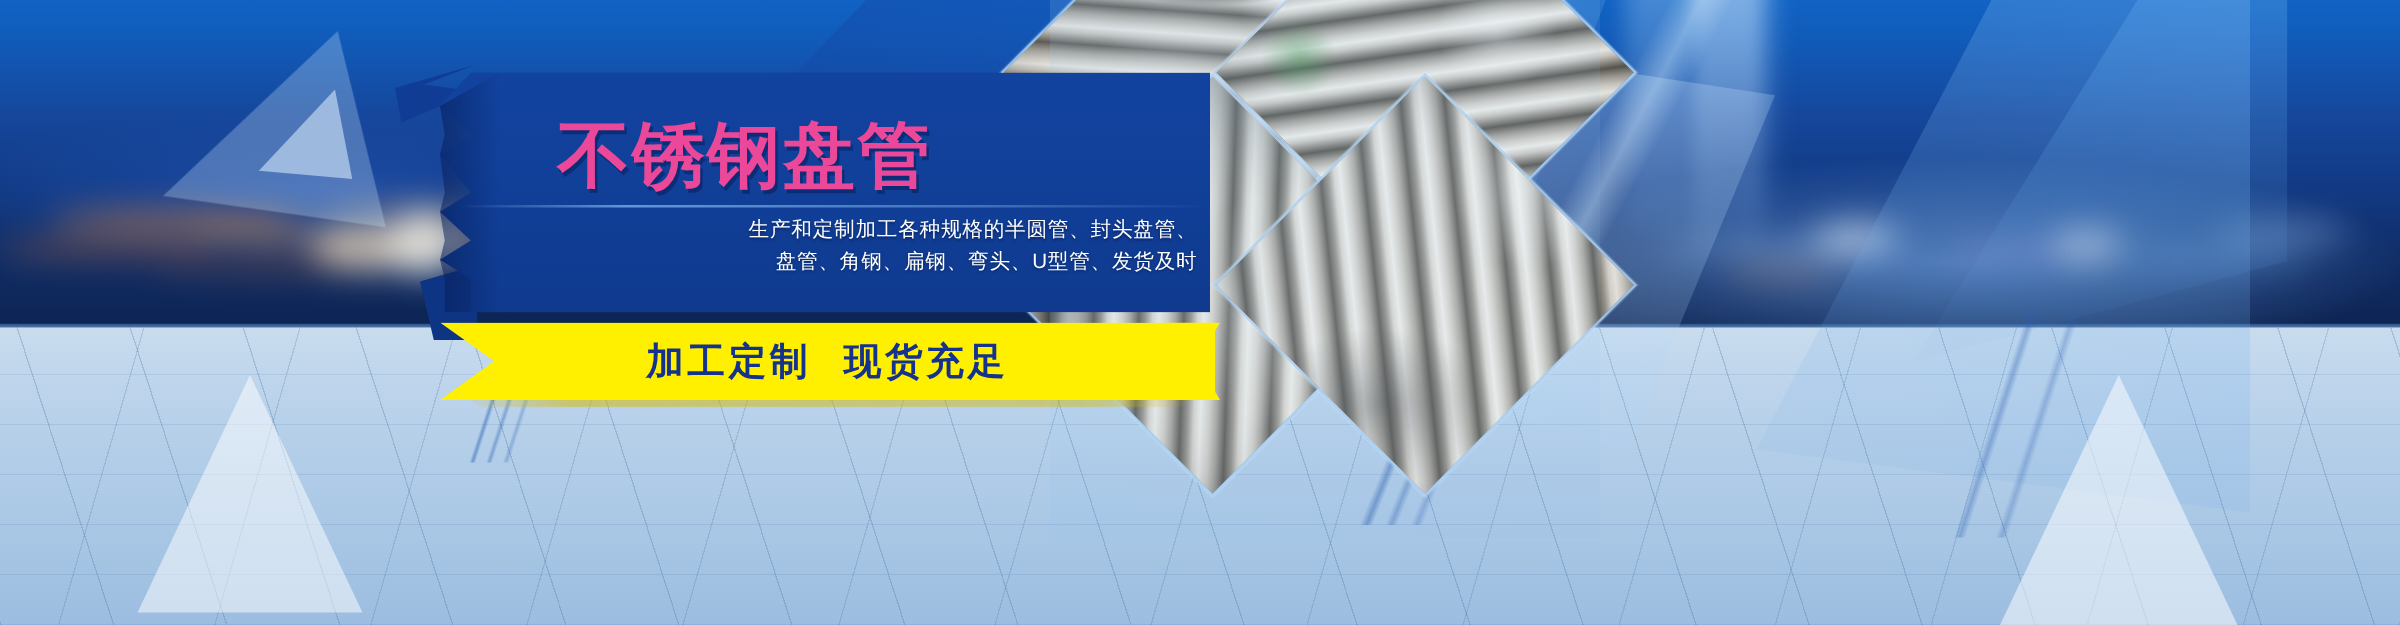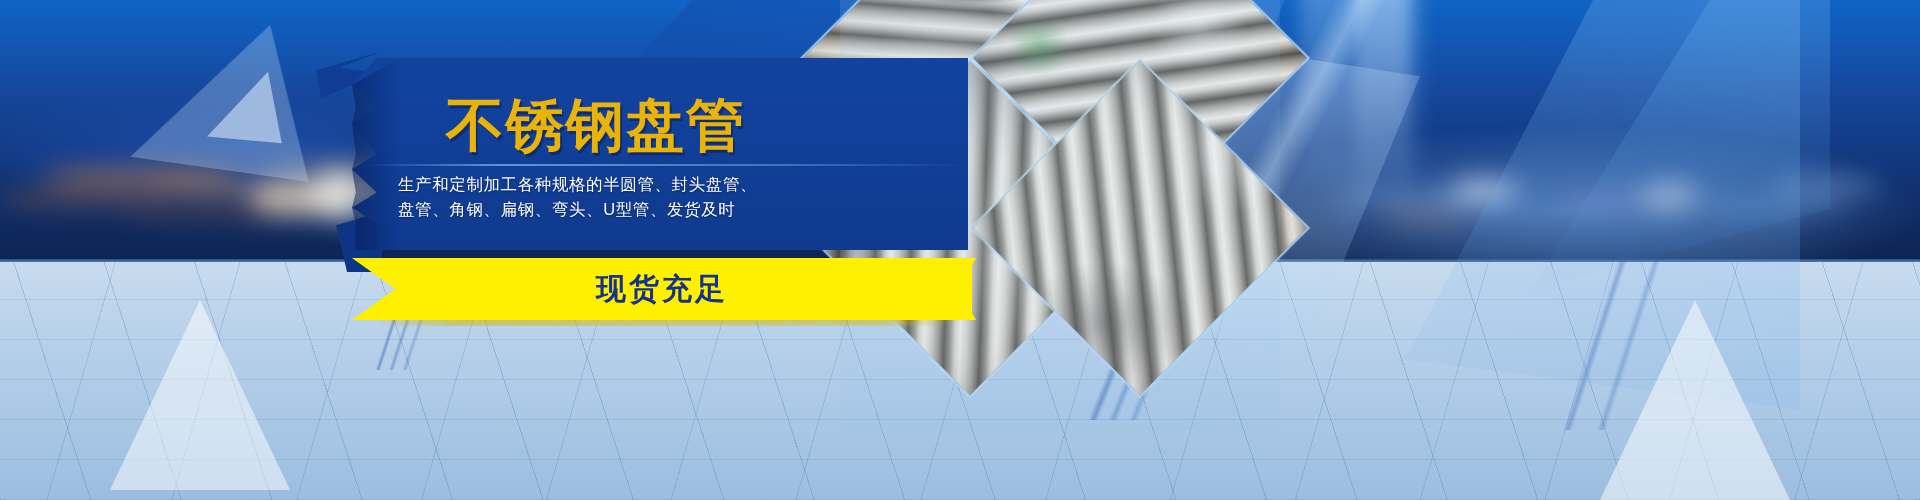--- a/index.html
+++ b/index.html
@@ -280,28 +280,28 @@
     background:#0e3484;
     clip-path:polygon(0% 22%, 100% 0%, 100% 100%, 24% 100%);
   }
   .panel-divider{
     position:absolute; left:368px; top:164px; width:598px; height:2px;
     background:linear-gradient(90deg,rgba(120,190,255,0),rgba(150,210,255,.60) 22%,rgba(150,210,255,.35) 70%,rgba(150,210,255,0));
   }
 
   .title{
     position:absolute; left:446px; top:96px;
-    font-size:58px; font-weight:bold; color:#eab308;
+    font-size:58px; font-weight:bold; color:#ec4899;
     letter-spacing:2px; line-height:1;
     text-shadow:2px 3px 0 rgba(8,30,90,.55);
     white-space:nowrap;
   }
   .sub{
     position:absolute; left:398px; top:172px; width:560px;
-    text-align:left; color:#ffffff;
+    text-align:right; color:#ffffff;
     font-size:16.5px; line-height:25px; letter-spacing:.6px;
     text-shadow:0 1px 2px rgba(5,25,75,.7);
   }
   .sub div{ white-space:nowrap; }
 
   
   .ribbon{
     position:absolute; left:352px; top:258px; width:620px; height:62px;
     background:#fff000;
     clip-path:polygon(
@@ -426,16 +426,17 @@
 
   <div class="sub">
     <div>生产和定制加工各种规格的半圆管、封头盘管、</div>
     <div>盘管、角钢、扁钢、弯头、U型管、发货及时</div>
   </div>
 
   <div class="ribbon-shadow"></div>
   <div class="ribbon"></div>
   <div class="ribbon-r"></div>
   <div class="ribbon-text">
+    <span>加工定制</span>
     <span>现货充足</span>
   </div>
 
 </div>
 
 </body></html>

